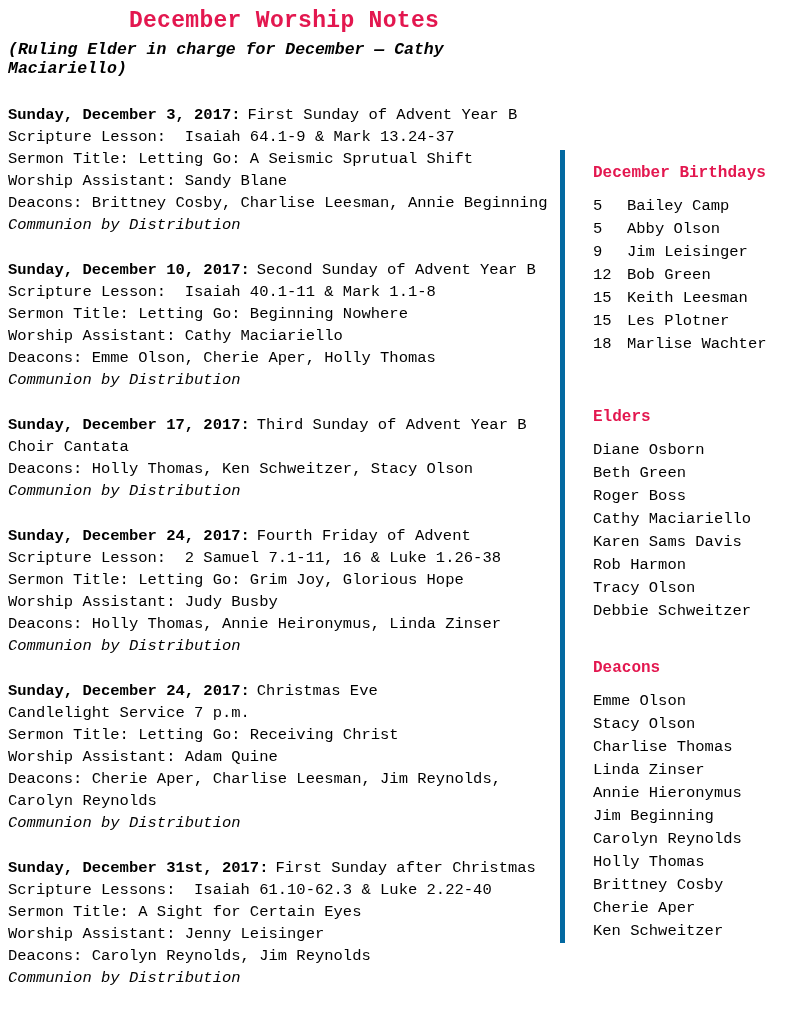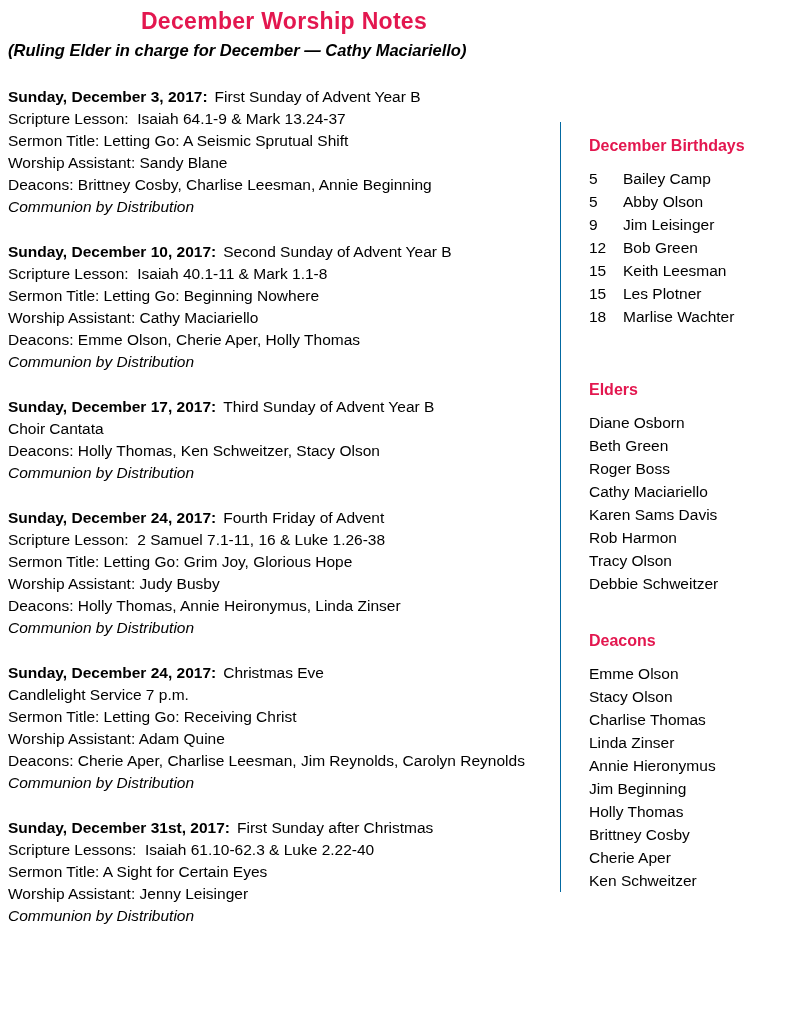--- a/index.html
+++ b/index.html
@@ -2,21 +2,21 @@
 <html style="--accent: #e3174f;"><head>
 <meta charset="utf-8">
 <style>
   :root { --accent: #e3174f; }
   * { box-sizing: border-box; }
   html, body { margin: 0; padding: 0; background: #ffffff; }
   .page {
     width: 788px;
     height: 1021px;
     padding: 6px 12px 0 8px;
-    font-family: Liberation Sans, sans-serif;
+    font-family: Liberation Mono, monospace;
     color: #000;
     overflow: hidden;
   }
   .header { width: 552px; }
   .title {
     margin: 2px 0 6px;
     text-align: center;
     font-size: 23px;
     font-weight: bold;
     color: var(--accent);
@@ -25,21 +25,21 @@
   .subtitle {
     font-size: 16.5px;
     font-weight: bold;
     font-style: italic;
     margin: 0 0 26px 0;
   }
   .columns { display: flex; align-items: center; }
   .left-col { flex: 0 0 552px; width: 552px; }
   .right-col {
     flex: 1;
-    border-left: 1px solid #0369a1;
+    border-left: 5px solid #0369a1;
     padding-left: 28px;
     padding-top: 12px;
     font-size: 15.5px;
     line-height: 23px;
   }
   .service {
     font-size: 15.5px;
     line-height: 22px;
     margin-bottom: 23px;
   }
@@ -114,20 +114,21 @@
         <div class="svc-line">Worship Assistant: Adam Quine</div>
         <div class="svc-line">Deacons: Cherie Aper, Charlise Leesman, Jim Reynolds, Carolyn Reynolds</div>
         <div class="svc-line communion">Communion by Distribution</div>
       </div>
 
       <div class="service">
         <div class="svc-line"><span class="svc-date">Sunday, December 31st, 2017:</span><span>First Sunday after Christmas</span></div>
         <div class="svc-line">Scripture Lessons:  Isaiah 61.10-62.3 &amp; Luke 2.22-40</div>
         <div class="svc-line">Sermon Title: A Sight for Certain Eyes</div>
         <div class="svc-line">Worship Assistant: Jenny Leisinger</div>
+        <div class="svc-line">Deacons: Carolyn Reynolds, Jim Reynolds</div>
         <div class="svc-line communion">Communion by Distribution</div>
       </div>
 
     </div>
 
     <div class="right-col">
 
       <div class="sb-group-birthdays">
         <div class="sb-heading">December Birthdays</div>
         <div class="bday-row">
@@ -173,20 +174,21 @@
       </div>
 
       <div class="sb-group-deacons">
         <div class="sb-heading">Deacons</div>
         <div class="name-row">Emme Olson</div>
         <div class="name-row">Stacy Olson</div>
         <div class="name-row">Charlise Thomas</div>
         <div class="name-row">Linda Zinser</div>
         <div class="name-row">Annie Hieronymus</div>
         <div class="name-row">Jim Beginning</div>
+        <div class="name-row">Carolyn Reynolds</div>
         <div class="name-row">Holly Thomas</div>
         <div class="name-row">Brittney Cosby</div>
         <div class="name-row">Cherie Aper</div>
         <div class="name-row">Ken Schweitzer</div>
       </div>
 
     </div>
 
   </div>
 

